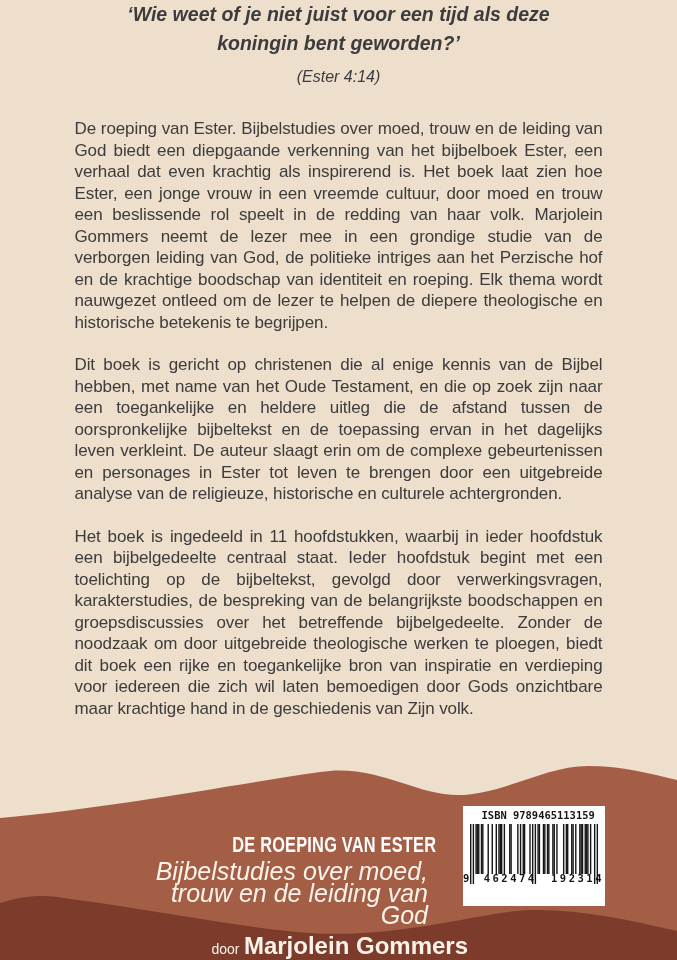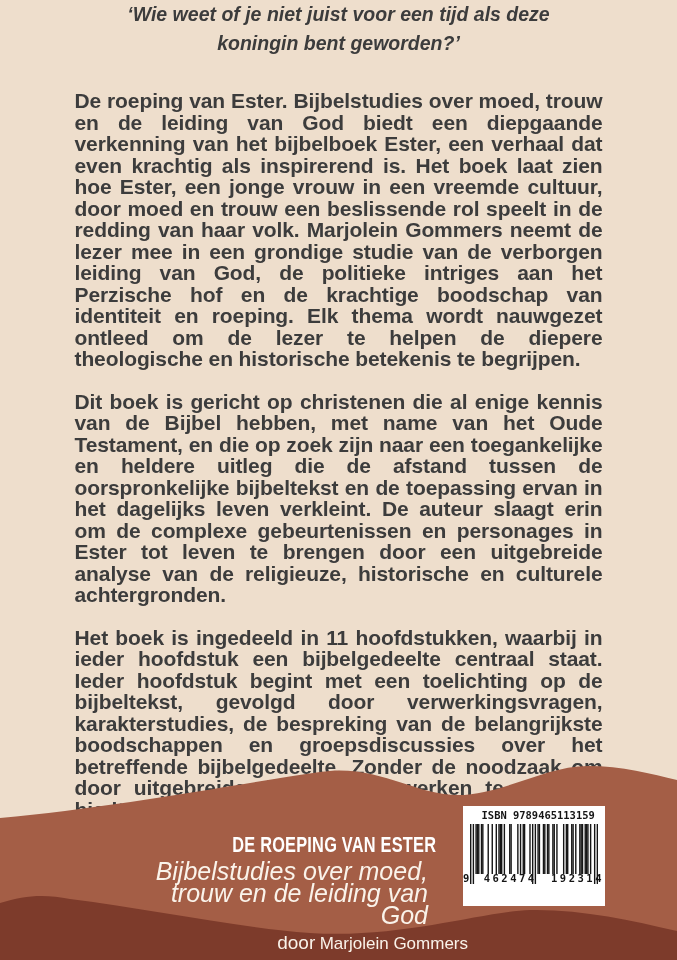--- a/index.html
+++ b/index.html
@@ -24,24 +24,23 @@
     font-style:italic;
     font-size:16px;
     margin-top:10px;
     color:var(--text,#3C3C3C);
   }
   
   .body-text{
     width:528px;
     margin:32px auto 0;
     text-align:justify;
-    font-size:21px;
+    font-size:17px;
     line-height:21.5px;
     letter-spacing:-0.1px;
-    font-weight:bold;
   }
   .body-text p{margin:0 0 21px 0;}
   .body-text p:last-child{margin-bottom:16px;}
   
   .waves{
     position:absolute;left:0;top:745px;
     width:677px;height:215px;display:block;
   }
   
   .footer-content{
@@ -61,22 +60,22 @@
   .footer-subtitle{
     font-style:italic;
     font-size:25px;line-height:22px;
     max-width:300px;margin:3px auto 0;
     color:var(--footer-text,#FAF3EA);
   }
   .footer-byline{
     margin-top:6px;
     color:var(--footer-text,#FAF3EA);
   }
-  .byline-prefix{font-size:19px;margin-left:28px;}
-  .author-name{font-size:17px;}
+  .byline-prefix{font-size:14px;margin-left:28px;}
+  .author-name{font-size:24px;font-weight:bold;}
   
   .barcode{
     position:absolute;left:463px;top:806px;
     width:142px;height:100px;
     background:var(--barcode-bg,#FFFFFF);
     box-sizing:border-box;
     padding:4px 7px 0;
     text-align:right;
   }
   .barcode-isbn{
@@ -100,20 +99,21 @@
   .barcode-digits span{letter-spacing:2.5px;}
   .barcode-digits span:first-child{letter-spacing:0;}
 </style>
 </head>
 <body>
 
 <div class="page" style="--bg: #EEDECC; --wave-mid: #A45E46; --wave-dark: #7D3B2B; --text: #3C3C3C; --footer-text: #FAF3EA; --barcode-bg: #FFFFFF;">
 
   <div class="quote-section">
     <div class="quote-text">‘Wie weet of je niet juist voor een tijd als deze koningin bent geworden?’</div>
+    <div class="quote-ref">(Ester 4:14)</div>
   </div>
 
   <div class="body-text">
     <p>De roeping van Ester. Bijbelstudies over moed, trouw en de leiding van God biedt een diepgaande verkenning van het bijbelboek Ester, een verhaal dat even krachtig als inspirerend is. Het boek laat zien hoe Ester, een jonge vrouw in een vreemde cultuur, door moed en trouw een beslissende rol speelt in de redding van haar volk. Marjolein Gommers neemt de lezer mee in een grondige studie van de verborgen leiding van God, de politieke intriges aan het Perzische hof en de krachtige boodschap van identiteit en roeping. Elk thema wordt nauwgezet ontleed om de lezer te helpen de diepere theologische en historische betekenis te begrijpen.</p>
     <p>Dit boek is gericht op christenen die al enige kennis van de Bijbel hebben, met name van het Oude Testament, en die op zoek zijn naar een toegankelijke en heldere uitleg die de afstand tussen de oorspronkelijke bijbeltekst en de toepassing ervan in het dagelijks leven verkleint. De auteur slaagt erin om de complexe gebeurtenissen en personages in Ester tot leven te brengen door een uitgebreide analyse van de religieuze, historische en culturele achtergronden.</p>
     <p>Het boek is ingedeeld in 11 hoofdstukken, waarbij in ieder hoofdstuk een bijbelgedeelte centraal staat. Ieder hoofdstuk begint met een toelichting op de bijbeltekst, gevolgd door verwerkingsvragen, karakterstudies, de bespreking van de belangrijkste boodschappen en groepsdiscussies over het betreffende bijbelgedeelte. Zonder de noodzaak om door uitgebreide theologische werken te ploegen, biedt dit boek een rijke en toegankelijke bron van inspiratie en verdieping voor iedereen die zich wil laten bemoedigen door Gods onzichtbare maar krachtige hand in de geschiedenis van Zijn volk.</p>
   </div>
 
   <svg class="waves" viewBox="0 0 677 215" preserveAspectRatio="none" aria-hidden="true">
     <path d="M0,73 C110,63 230,40 320,27 C375,18 415,50 458,50 C502,50 545,21 588,21 C622,21 652,29 677,35 L677,215 L0,215 Z" style="fill:var(--wave-mid,#A45E46)"></path>

